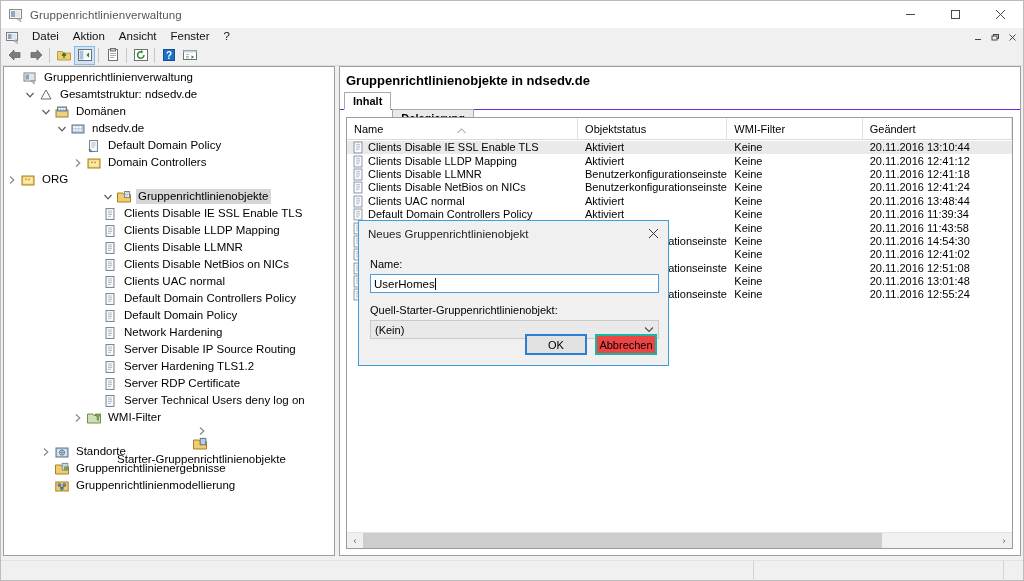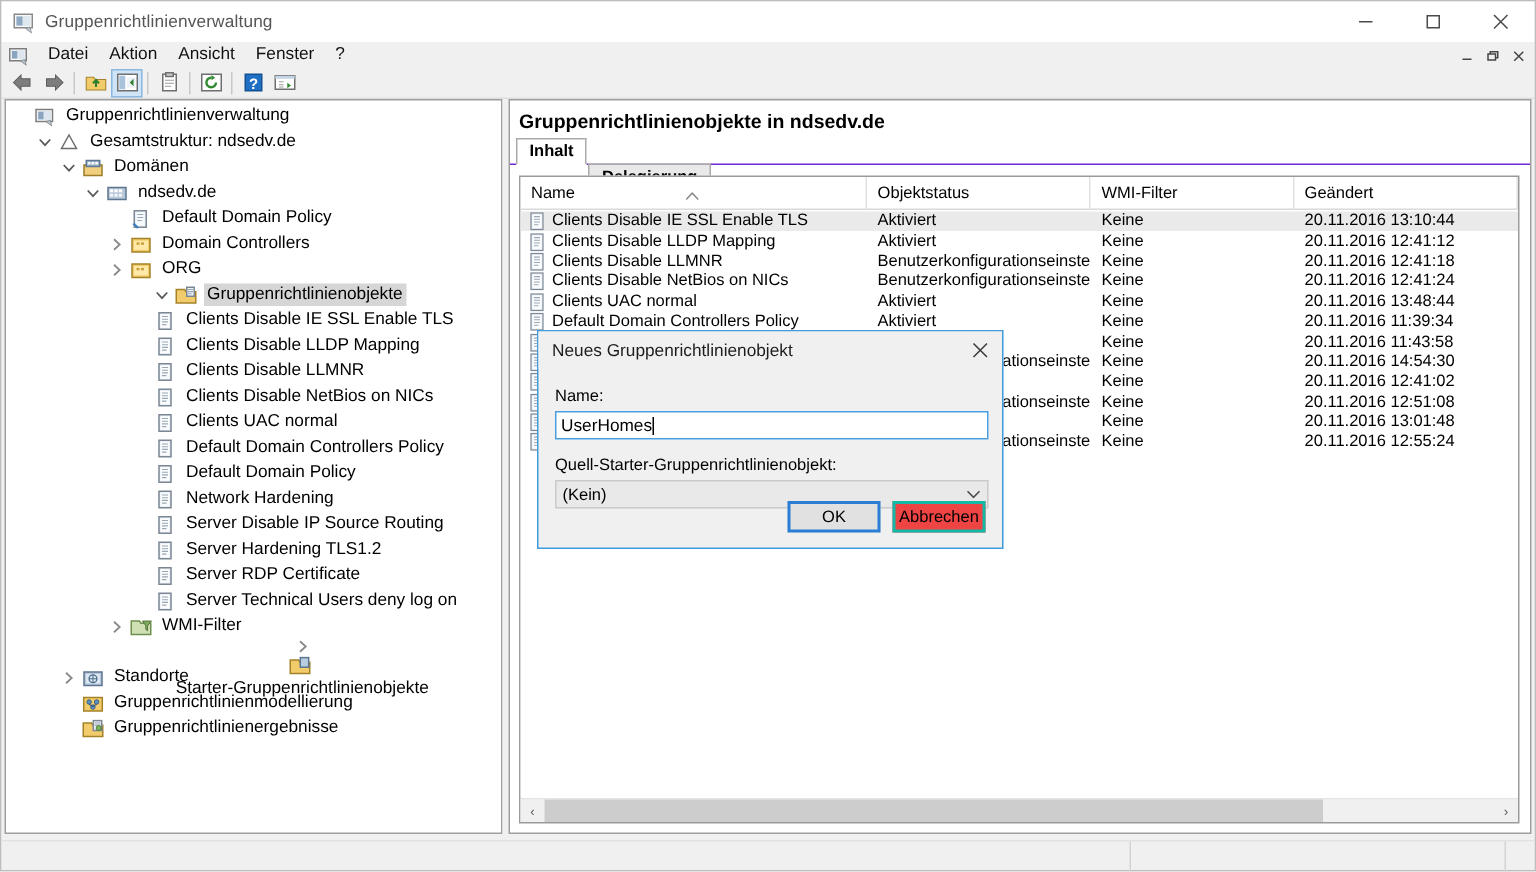--- a/index.html
+++ b/index.html
@@ -500,21 +500,21 @@
               </svg>
             </div>
             <div class="ticon"><svg width="16" height="16" viewBox="0 0 16 16">
                 <rect x="2" y="4" width="12" height="9" fill="#f2cc6a" stroke="#a58228"></rect>
                 <rect x="3.3" y="5.4" width="9.4" height="6.2" fill="#ffe9a8"></rect>
                 <rect x="5" y="6.6" width="2" height="1.6" fill="#c9a03c"></rect>
                 <rect x="8" y="6.6" width="2" height="1.6" fill="#c9a03c"></rect>
               </svg></div>
             <span class="tlabel">Domain Controllers</span>
           </div>
-          <div class="tnode" style="padding-left: 66px; align-items: center;">
+          <div class="tnode" style=" align-items: center;">
             <div class="twist">
               <svg width="10" height="10" viewBox="0 0 10 10">
                 <path d="M3 1.5 L6.8 5 L3 8.5" stroke="#8a8a8a" stroke-width="1.2" fill="none"></path>
               </svg>
             </div>
             <div class="ticon"><svg width="16" height="16" viewBox="0 0 16 16">
                 <rect x="2" y="4" width="12" height="9" fill="#f2cc6a" stroke="#a58228"></rect>
                 <rect x="3.3" y="5.4" width="9.4" height="6.2" fill="#ffe9a8"></rect>
                 <rect x="5" y="6.6" width="2" height="1.6" fill="#c9a03c"></rect>
                 <rect x="8" y="6.6" width="2" height="1.6" fill="#c9a03c"></rect>
@@ -677,37 +677,37 @@
                 <rect x="2" y="4" width="12" height="9" fill="#b8c8d9" stroke="#5d7590"></rect>
                 <rect x="3.3" y="5.3" width="9.4" height="6.4" fill="#dde8f2"></rect>
                 <circle cx="8" cy="8.5" r="2.6" fill="none" stroke="#4d6d8d" stroke-width=".9"></circle>
                 <path d="M5.4 8.5 h5.2 M8 5.9 v5.2" stroke="#4d6d8d" stroke-width=".7"></path>
               </svg></div>
             <span class="tlabel">Standorte</span>
           </div>
           <div class="tnode" style="padding-left: 34px;">
             <div class="twist"></div>
             <div class="ticon"><svg width="16" height="16" viewBox="0 0 16 16">
+                <path d="M1.5 4 h5.5 l1 1.5 h6.5 v7.5 h-13 z" fill="#f2cc6a" stroke="#a58228"></path>
+                <rect x="8.2" y="2.4" width="5.6" height="6.6" fill="#eef3f8" stroke="#7b8794"></rect>
+                <path d="M9.1 4 h3.8 M9.1 5.4 h3.8" stroke="#9aa7b4" stroke-width=".7"></path>
+                <circle cx="11.8" cy="7.4" r="1.7" fill="#79b35a" stroke="#4a7a34" stroke-width=".6"></circle>
+              </svg></div>
+            <span class="tlabel">Gruppenrichtlinienergebnisse</span>
+          </div>
+          <div class="tnode" style="padding-left: 34px;">
+            <div class="twist"></div>
+            <div class="ticon"><svg width="16" height="16" viewBox="0 0 16 16">
                 <rect x="1.8" y="4" width="12.4" height="9" fill="#f2cc6a" stroke="#a58228"></rect>
                 <circle cx="5.4" cy="7" r="1.5" fill="#5d8fc4" stroke="#35597f" stroke-width=".6"></circle>
                 <circle cx="10.4" cy="7" r="1.5" fill="#5d8fc4" stroke="#35597f" stroke-width=".6"></circle>
                 <circle cx="7.9" cy="10.4" r="1.5" fill="#5d8fc4" stroke="#35597f" stroke-width=".6"></circle>
                 <path d="M5.4 8.5 L7.9 10 M10.4 8.5 L7.9 10" stroke="#35597f" stroke-width=".7"></path>
               </svg></div>
             <span class="tlabel">Gruppenrichtlinienmodellierung</span>
-          </div>
-          <div class="tnode" style="padding-left: 34px;">
-            <div class="twist"></div>
-            <div class="ticon"><svg width="16" height="16" viewBox="0 0 16 16">
-                <path d="M1.5 4 h5.5 l1 1.5 h6.5 v7.5 h-13 z" fill="#f2cc6a" stroke="#a58228"></path>
-                <rect x="8.2" y="2.4" width="5.6" height="6.6" fill="#eef3f8" stroke="#7b8794"></rect>
-                <path d="M9.1 4 h3.8 M9.1 5.4 h3.8" stroke="#9aa7b4" stroke-width=".7"></path>
-                <circle cx="11.8" cy="7.4" r="1.7" fill="#79b35a" stroke="#4a7a34" stroke-width=".6"></circle>
-              </svg></div>
-            <span class="tlabel">Gruppenrichtlinienergebnisse</span>
           </div>
         </div>
     </div>
 
     <div class="splitter"></div>
 
     <div class="right-pane">
       <div class="rp-title">Gruppenrichtlinienobjekte in ndsedv.de</div>
       <div class="rp-tabs">
         <div class="rp-tab active">Inhalt</div>

